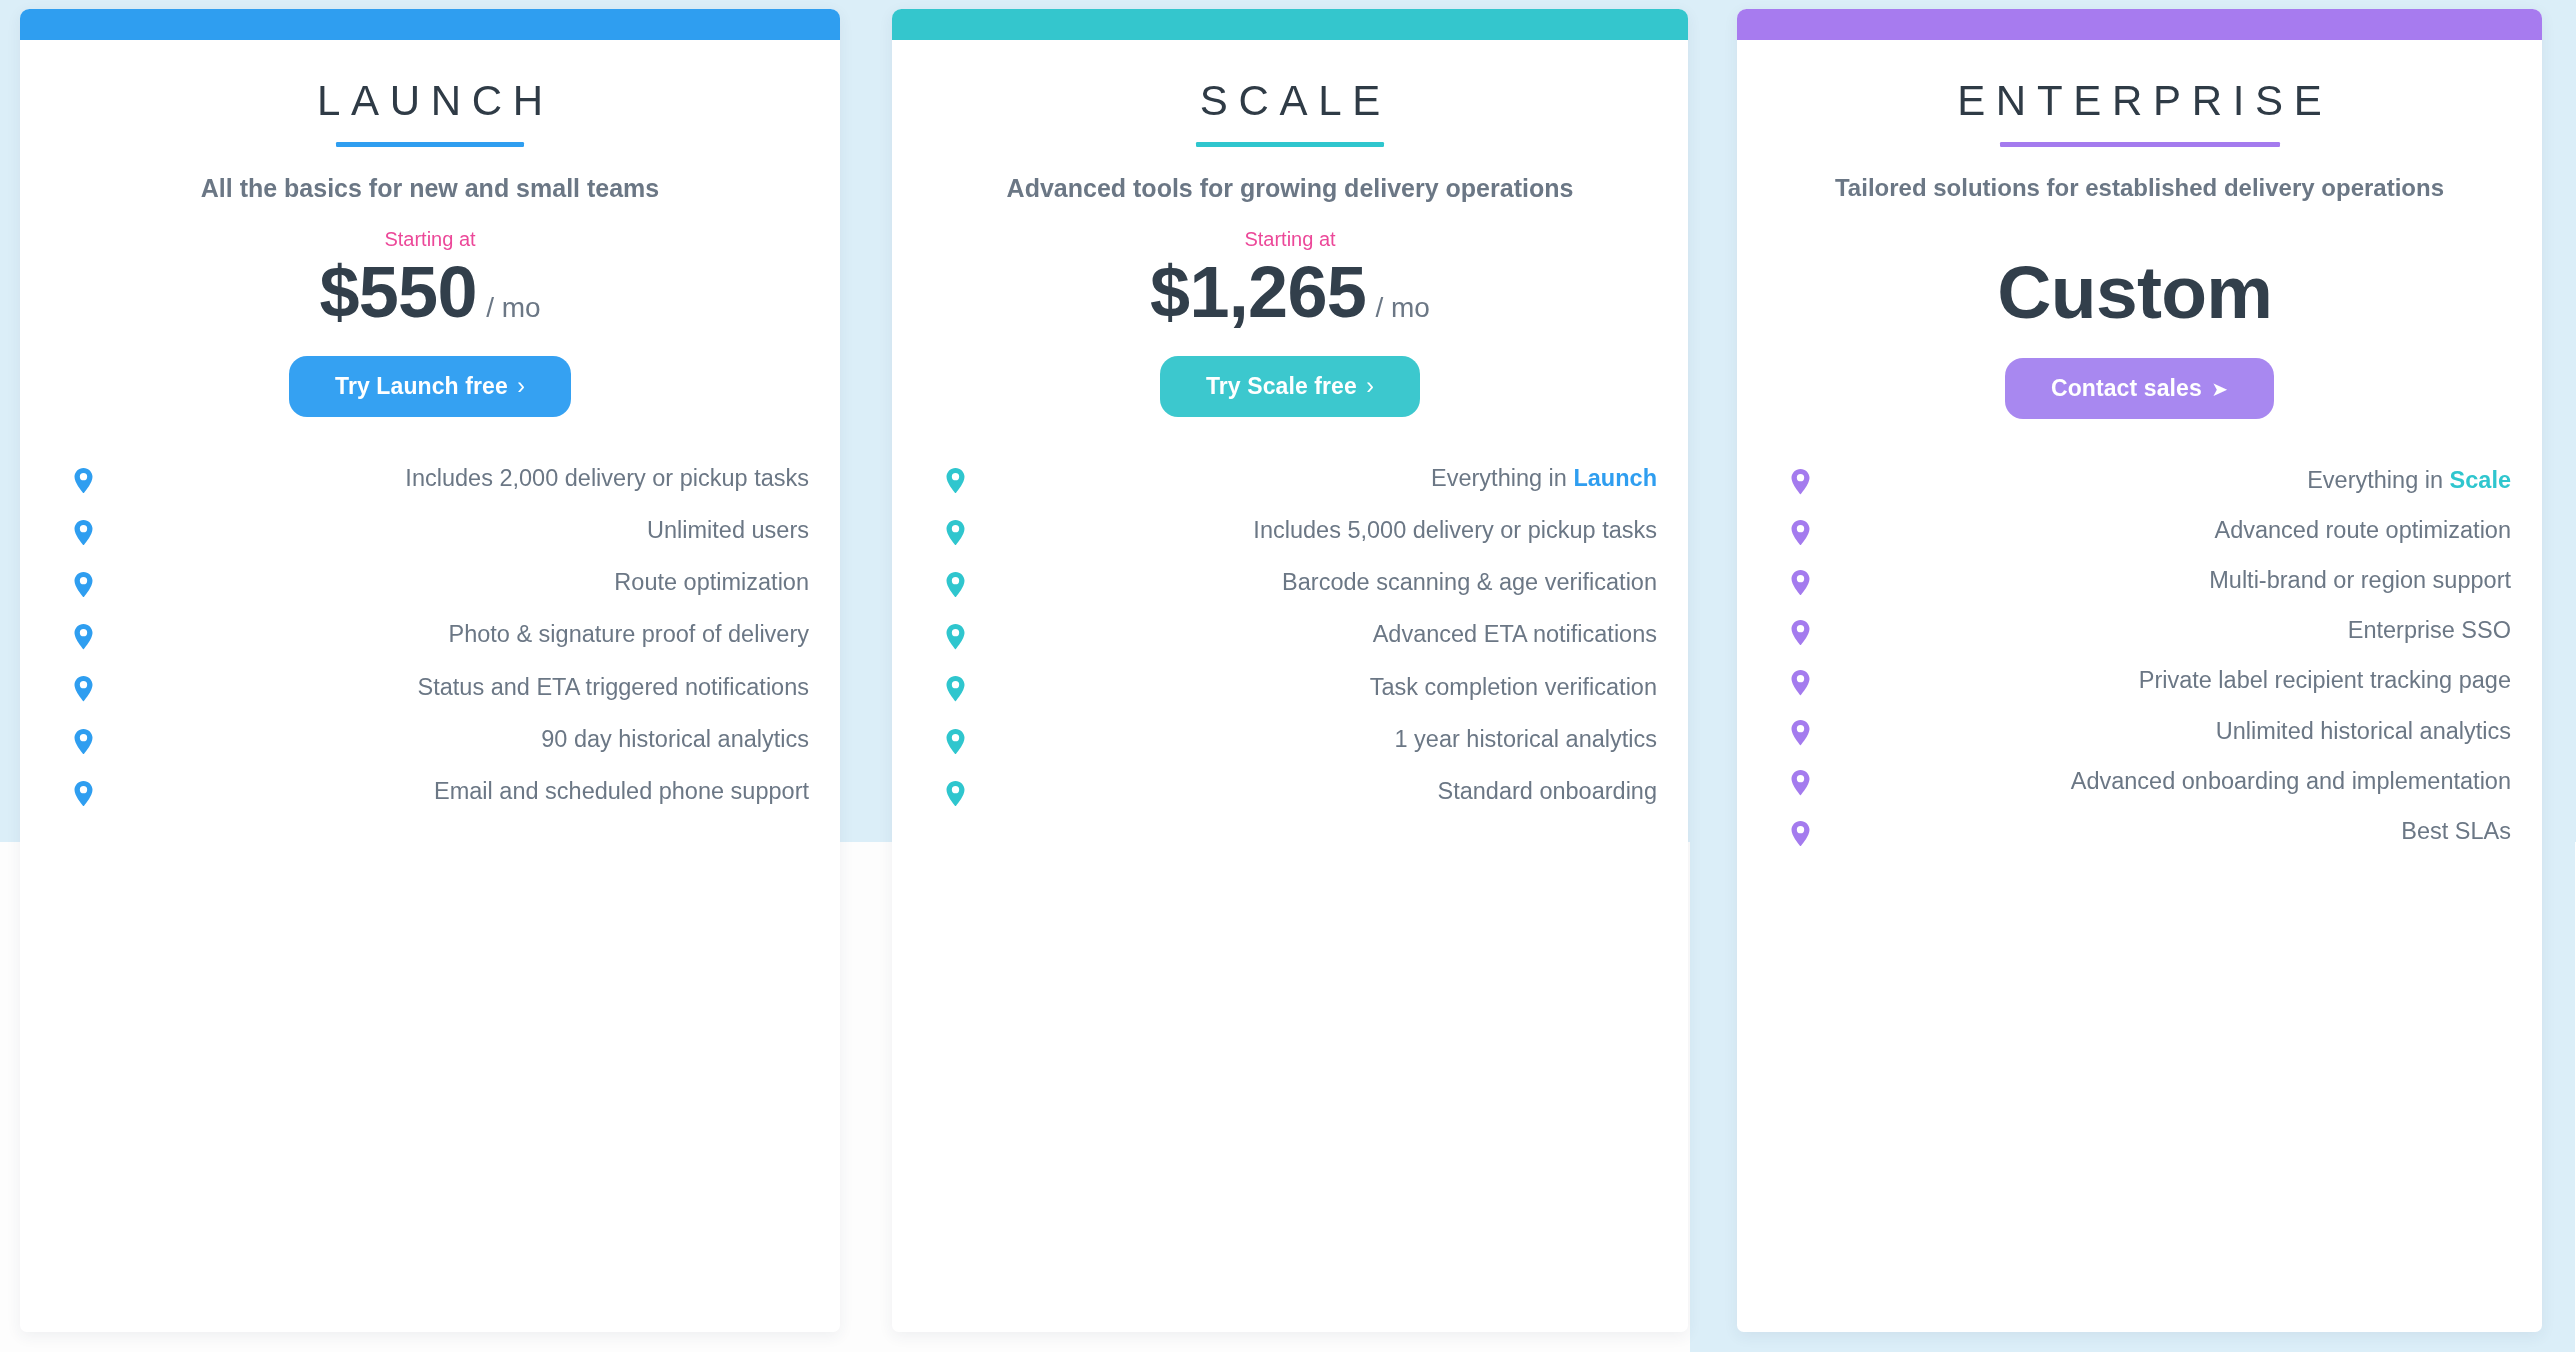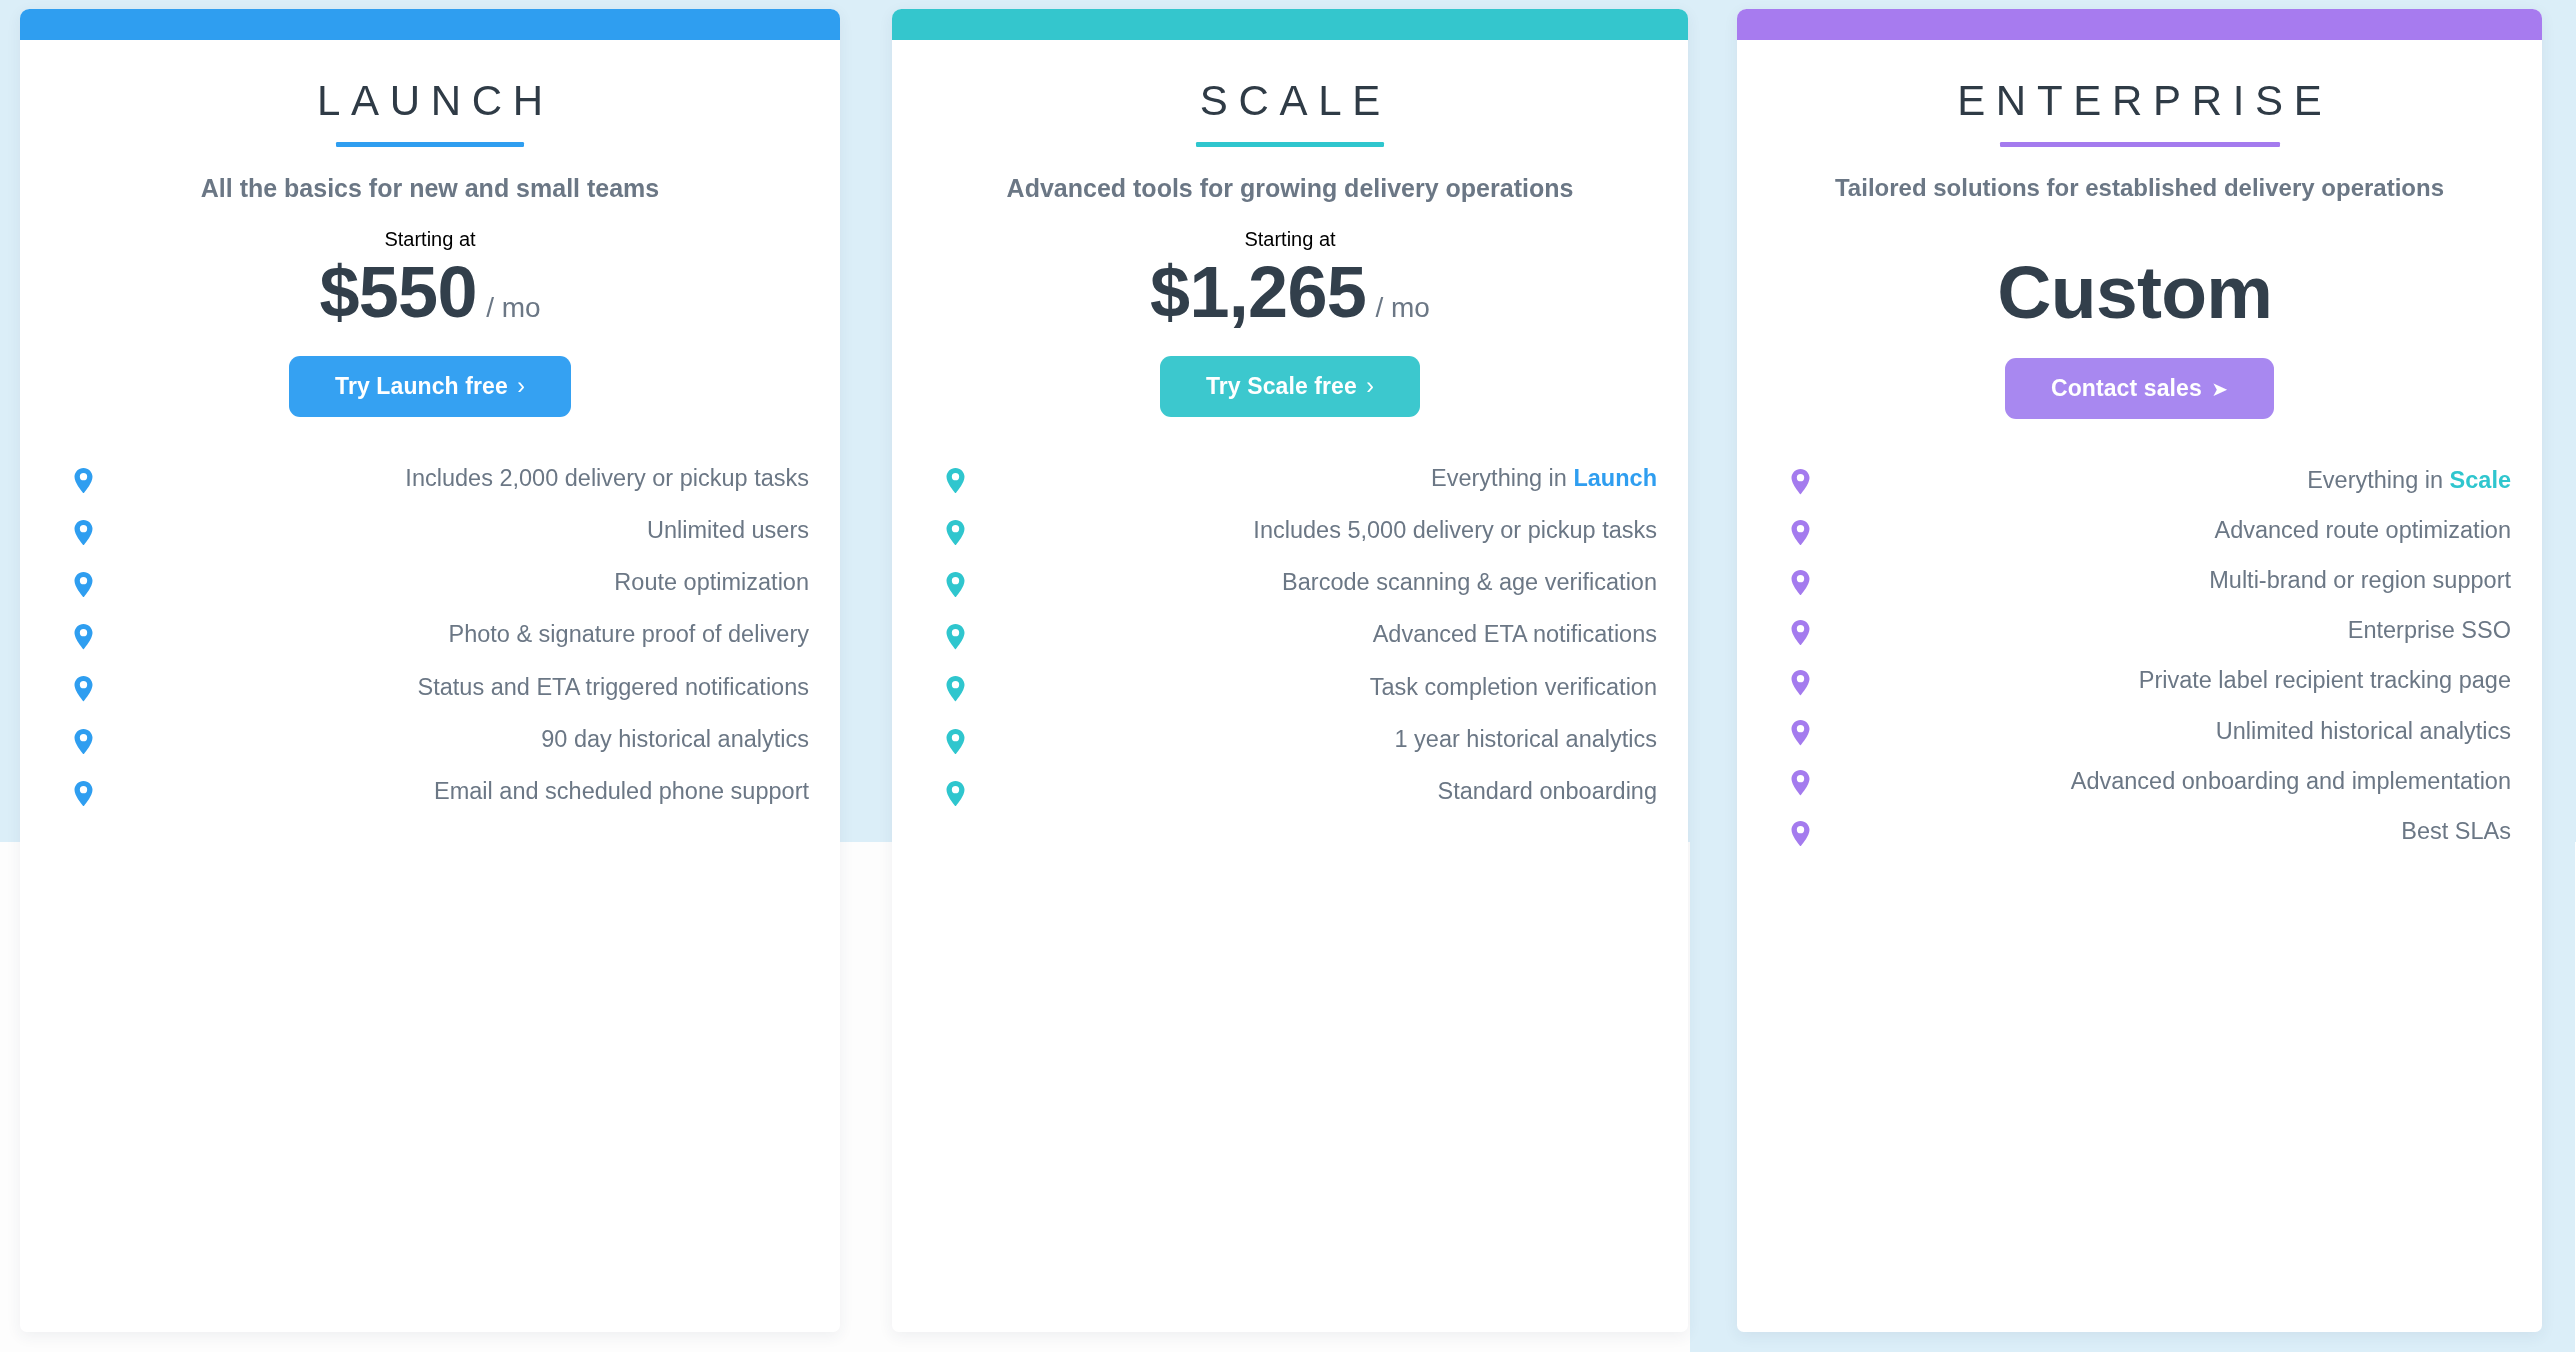--- a/index.html
+++ b/index.html
@@ -101,21 +101,21 @@
     font-weight: 700;
     line-height: 1.25;
     white-space: nowrap;
   }
   .card.c2 .plan-sub { font-size: 24px; }
 
   .starting-at {
     text-align: center;
     margin-top: 24px;
     font-size: 20px;
-    color: #000000;
+    color: #ec4899;
     font-weight: 400;
     height: 24px;
   }
 
   .price-row {
     margin-top: 4px;
     text-align: center;
     white-space: nowrap;
     line-height: 1;
   }
@@ -134,21 +134,21 @@
     text-align: center;
   }
 
   .cta-wrap {
     text-align: center;
     margin-top: 28px;
   }
   .cta {
     display: inline-block;
     border: none;
-    border-radius: 11px;
+    border-radius: 18px;
     color: #ffffff;
     font-size: 23px;
     font-weight: 700;
     padding: 19px 46px;
     cursor: pointer;
     font-family: "Liberation Sans", sans-serif;
     letter-spacing: 0.1px;
     line-height: 1;
     white-space: nowrap;
   }

